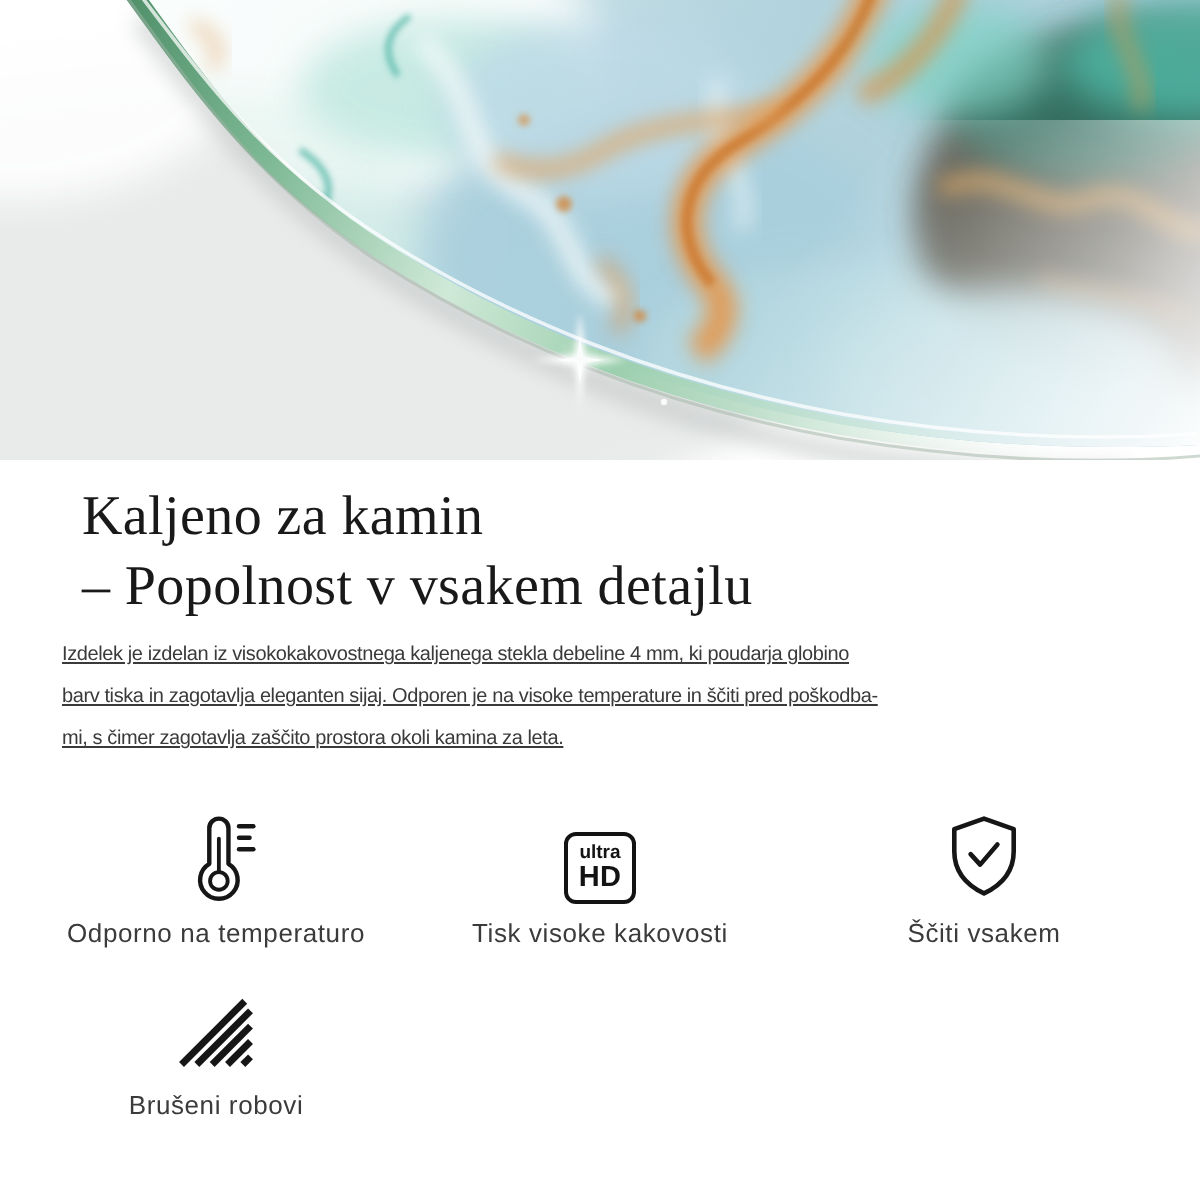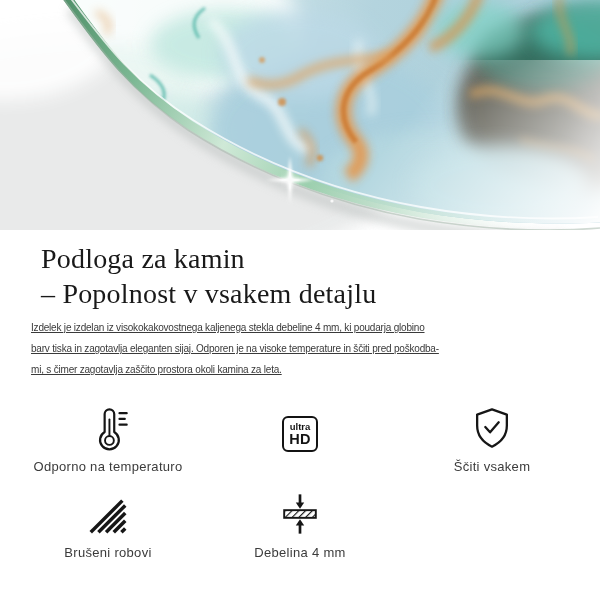--- a/index.html
+++ b/index.html
@@ -139,21 +139,21 @@
         <circle cx="290" cy="180" r="4" fill="#ffffff" filter="url(#b5)"></circle>
         <path d="M290,156 L292.6,177.4 L314,180 L292.6,182.6 L290,204 L287.4,182.6 L266,180 L287.4,177.4 Z" fill="#ffffff" filter="url(#b2)"></path>
         <path d="M290,168 L291.5,178.5 L302,180 L291.5,181.5 L290,192 L288.5,181.5 L278,180 L288.5,178.5 Z" fill="#ffffff"></path>
         <circle cx="332" cy="201" r="1.6" fill="#ffffff" opacity="0.9"></circle>
       </g>
     </svg>
   </div>
 
   <div class="content">
     <h1 class="headline">
-      <span class="hl-line">Podloga za kamin</span>
+      <span class="hl-line">Kaljeno za kamin</span>
       <span class="hl-line">– Popolnost v vsakem detajlu</span>
     </h1>
     <div class="description">
       <span class="p-line">Izdelek je izdelan iz visokokakovostnega kaljenega stekla debeline 4 mm, ki poudarja globino</span>
       <span class="p-line">barv tiska in zagotavlja eleganten sijaj. Odporen je na visoke temperature in ščiti pred poškodba-</span>
       <span class="p-line">mi, s čimer zagotavlja zaščito prostora okoli kamina za leta.</span>
     </div>
   </div>
 
   <div class="features">
@@ -172,20 +172,21 @@
       <div class="label">Odporno na temperaturo</div>
     </div>
 
     <div class="feature">
       <div class="icon-wrap">
         <div class="uhd-box">
           <span class="uhd-top">ultra</span>
           <span class="uhd-bottom">HD</span>
         </div>
       </div>
+      <div class="label">Tisk visoke kakovosti</div>
     </div>
 
     <div class="feature">
       <div class="icon-wrap">
         <svg width="46" height="48" viewBox="0 0 48 48" fill="none" stroke="#161616" stroke-width="2.4" stroke-linecap="round" stroke-linejoin="round">
           <path d="M24,4.5 L39.5,10 V21.5 C39.5,32 33.5,39 24,43.5 C14.5,39 8.5,32 8.5,21.5 V10 Z"></path>
           <path d="M17,23 L22,28.5 L31,18"></path>
         </svg>
       </div>
       <div class="label">Ščiti vsakem</div>
@@ -198,33 +199,15 @@
           <line x1="6" y1="42" x2="39" y2="9"></line>
           <line x1="14" y1="42" x2="42" y2="14"></line>
           <line x1="22" y1="42" x2="42" y2="22"></line>
           <line x1="30" y1="42" x2="42" y2="30"></line>
           <line x1="38" y1="42" x2="42" y2="38"></line>
         </svg>
       </div>
       <div class="label">Brušeni robovi</div>
     </div>
 
-    <div class="feature">
-      <div class="icon-wrap">
-        <svg width="46" height="48" viewBox="0 0 48 48">
-          <defs>
-            <pattern id="hatchP" width="5" height="5" patternUnits="userSpaceOnUse" patternTransform="rotate(45)">
-              <rect width="5" height="5" fill="#ffffff"></rect>
-              <line x1="0" y1="0" x2="0" y2="5" stroke="#161616" stroke-width="2.4"></line>
-            </pattern>
-          </defs>
-          <rect x="7.5" y="20" width="33" height="8" fill="url(#hatchP)" stroke="#161616" stroke-width="2"></rect>
-          <line x1="24" y1="3.5" x2="24" y2="12.5" stroke="#161616" stroke-width="2.8"></line>
-          <polygon points="19.6,12 28.4,12 24,18.6" fill="#161616"></polygon>
-          <line x1="24" y1="44.5" x2="24" y2="35.5" stroke="#161616" stroke-width="2.8"></line>
-          <polygon points="19.6,36 28.4,36 24,29.4" fill="#161616"></polygon>
-        </svg>
-      </div>
-      <div class="label">Debelina 4 mm</div>
-    </div>
 
   </div>
 </div>
 
 </body></html>

